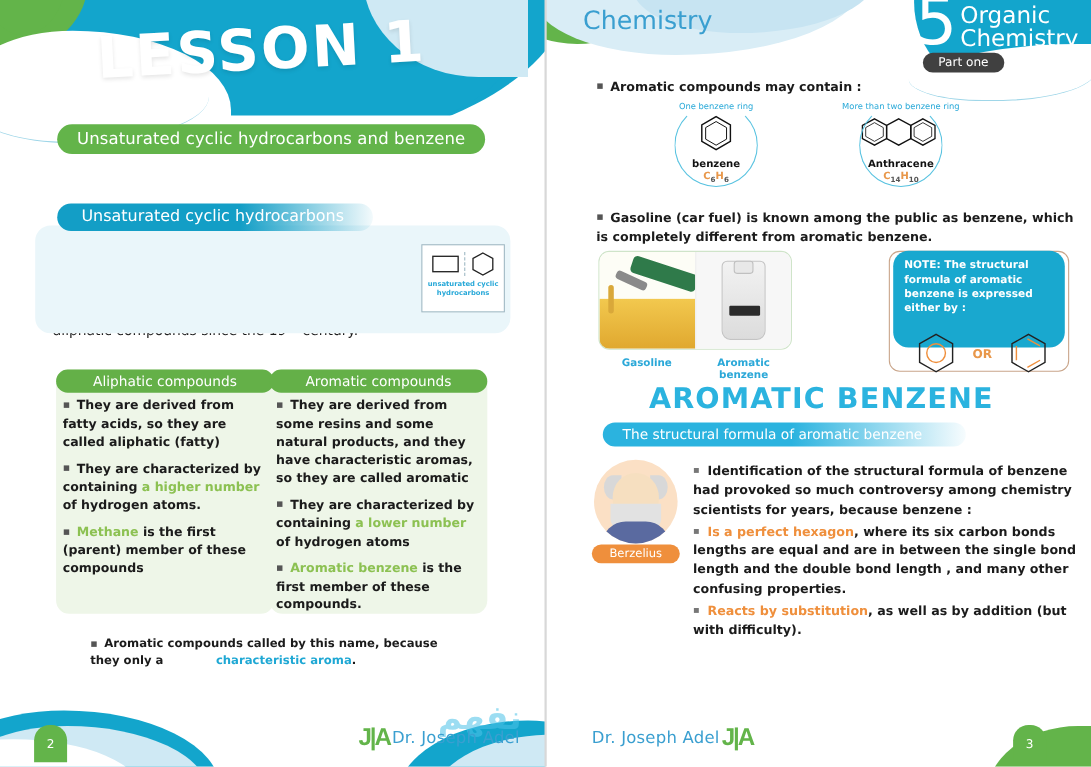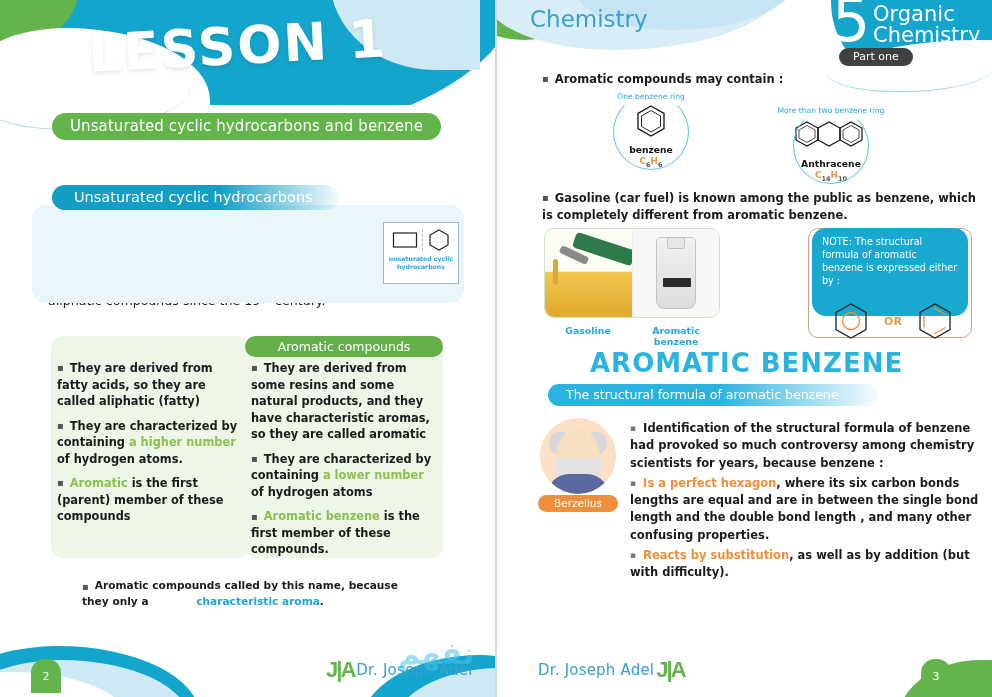--- a/index.html
+++ b/index.html
@@ -190,21 +190,21 @@
     font-size:11px; padding:2px 14px 3px 14px;
   }
 
   .r-line { position:absolute; font-size:11.5px; color:#1b1b1b; font-weight:600; line-height:1.48; z-index:10; }
   .r-contain { left:46px; top:71px; }
   .r-gas { left:46px; top:190px; width:440px; }
 
   .ring-group { position:absolute; top:92px; z-index:10; width:110px; text-align:center; }
   .ring-group.g1 { left:100px; }
   .ring-group.g2 { left:190px; }
-  .ring-group.g3 { left:280px;margin-top:14px; }
+  .ring-group.g3 { left:268px; }
   .ring-label { font-size:7.6px; color:#29a9d8; font-weight:400; line-height:1.3; }
   .ring-name { font-size:9.2px; color:#111; font-weight:700; margin-top:1px; }
   .ring-formula { font-size:9px; color:#e8974a; font-weight:700; margin-top:1px; }
   .ring-formula sub { font-size:6.5px; color:#555; }
   .ring-arc { position:absolute; left:50%; transform:translateX(-50%); top:2px;
     width:76px; height:76px; border:1px solid #57c2e0; border-radius:50%;
     border-top-color:transparent; }
 
   .photo-card {
     position:absolute; left:48px; top:228px; width:176px; height:90px;
@@ -224,21 +224,21 @@
   .ph-neck { position:absolute; left:50%; top:-1px; transform:translateX(-50%);
     width:18px; height:12px; background:#e8e8e8; border:1px solid #c0c0c0; border-radius:3px;}
   .ph-label { position:absolute; left:6px; top:40px; width:28px; height:9px;
     background:#2b2b2b; border-radius:1px; }
   .photo-caps { position:absolute; left:48px; top:325px; width:176px; display:flex; z-index:10;}
   .photo-caps span { flex:1; text-align:center; font-size:9.4px; color:#2ba8d8; font-weight:700;}
 
   .note-box {
     position:absolute; left:316px; top:228px; width:156px; height:88px;
     background:#19a8cf; border-radius:14px; z-index:12;
-    color:#ffffff; font-size:9.6px; font-weight:400; line-height:1.35;
+    color:#ffffff; font-size:9.6px; font-weight:700; line-height:1.35;
     padding:8px 10px;
   }
   .note-box .nlabel { color:#ffffff; }
   .note-frame {
     position:absolute; left:312px; top:228px; width:164px; height:110px;
     border:1px solid #c9a58a; border-radius:10px; z-index:10; background:#fff;
   }
   .note-hexes {
     position:absolute; left:322px; top:300px; width:150px; height:42px;
     display:flex; align-items:center; justify-content:center; gap:14px; z-index:14;
@@ -320,26 +320,27 @@
         </svg>
       </div>
       <div class="diagram-caption">
         <span>unsaturated cyclic</span><br>
         <span>hydrocarbons</span>
       </div>
     </div>
 
     <div class="col-card left"></div>
     <div class="col-card right"></div>
+    <div class="col-head left">Aliphatic compounds</div>
     <div class="col-head right">Aromatic compounds</div>
 
     <div class="col-body left">
       <p><span class="bullet-sq"></span><span>They are derived from fatty acids, so they are called aliphatic (fatty)</span></p>
       <p><span class="bullet-sq"></span><span>They are characterized by containing </span><span class="greenword">a higher number</span><span> of hydrogen atoms.</span></p>
-      <p><span class="bullet-sq"></span><span class="greenword">Aromatic</span><span> is the first (parent) member of these compounds</span></p>
+      <p><span class="bullet-sq"></span><span class="greenword">Methane</span><span> is the first (parent) member of these compounds</span></p>
     </div>
 
     <div class="col-body right">
       <p><span class="bullet-sq"></span><span>They are derived from some resins and some natural products, and they have characteristic aromas, so they are called aromatic</span></p>
       <p><span class="bullet-sq"></span><span>They are characterized by containing </span><span class="greenword">a lower number</span><span> of hydrogen atoms</span></p>
       <p><span class="bullet-sq"></span><span class="greenword">Aromatic benzene</span><span> is the first member of these compounds.</span></p>
     </div>
 
     <div class="footnote">
       <span class="bullet-sq"></span><span>Aromatic compounds called by this name, because they only a </span><span class="tealword">characteristic aroma</span><span>.</span>

